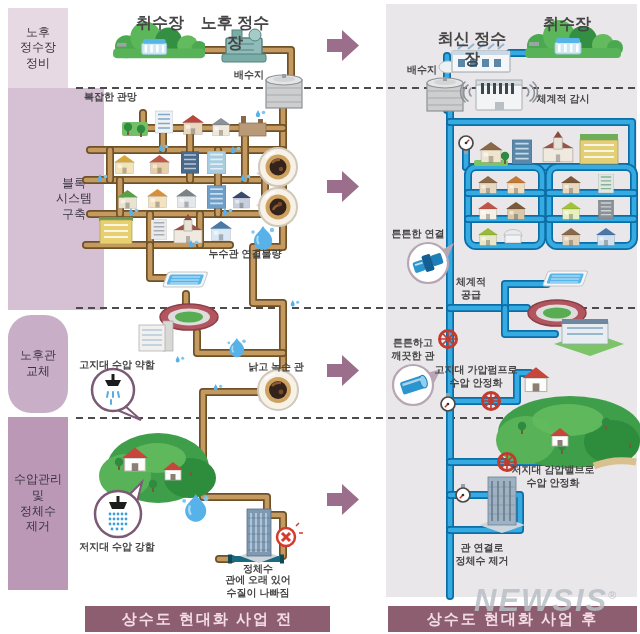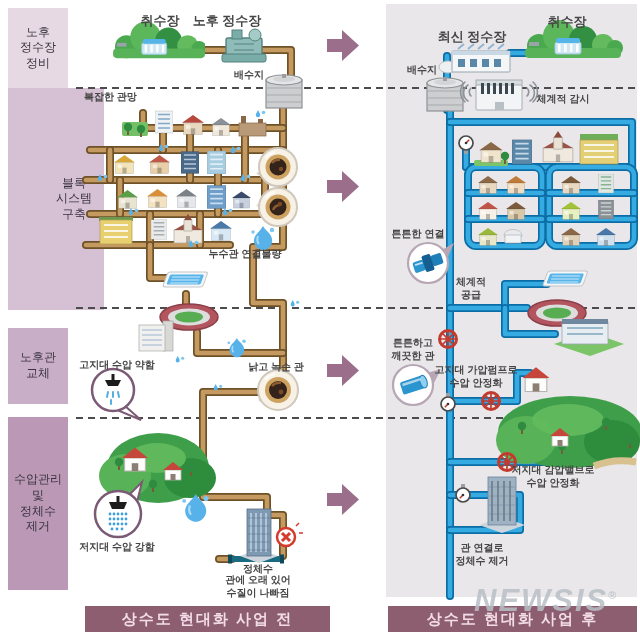--- a/index.html
+++ b/index.html
@@ -4,26 +4,26 @@
 <style>
   html,body{margin:0;padding:0;background:#fff;}
   .stage{position:relative;width:640px;height:634px;background:#ffffff;overflow:hidden;
          font-family:"Liberation Sans","DejaVu Sans",sans-serif;}
   svg.canvas{position:absolute;left:0;top:0;}
   
   .side-box{position:absolute;left:8px;width:60px;display:flex;align-items:center;justify-content:center;
             text-align:center;font-weight:normal;font-size:12px;color:#3a3340;white-space:pre-line;line-height:1.3;}
   .sb1{top:8px;height:80px;background:#e6d9e3;}
   .sb2{top:88px;height:222px;background:#d6c0d4;padding-left:36px;}
-  .sb3{top:328px;height:76px;background:#c9aec7;}
+  .sb3{top:315px;height:98px;background:#c9aec7;border-radius:23px;}
   .sb4{top:417px;height:173px;background:#ba98b6;}
   
   .lbl{position:absolute;font-weight:bold;font-size:10px;color:#464646;white-space:pre-line;
        line-height:1.25;text-align:center;z-index:3;}
-  .lbl.big{font-size:13px;}
+  .lbl.big{font-size:16px;}
   
   .pipe{stroke:#6f5128;stroke-width:8;fill:none;stroke-linejoin:round;stroke-linecap:round;}
   .pipe-core{stroke:#c49a60;stroke-width:4.6;fill:none;stroke-linejoin:round;stroke-linecap:round;}
   .bpipe{stroke:#0b6da6;stroke-width:8;fill:none;stroke-linejoin:round;stroke-linecap:round;}
   .bpipe-core{stroke:#36abe2;stroke-width:4.6;fill:none;stroke-linejoin:round;stroke-linecap:round;}
   .dash{stroke:#4c4c4c;stroke-width:2;stroke-dasharray:7 5;fill:none;}
   
   .banner{position:absolute;height:26px;background:#8d5e70;color:#f2dce6;font-weight:bold;font-size:15px;
           text-align:center;line-height:26px;letter-spacing:2px;z-index:4;}
   .banner-before{left:85px;top:606px;width:245px;}
@@ -524,21 +524,21 @@
 
     <g>
       <use href="#arrow" transform="translate(327,30)"></use>
       <use href="#arrow" transform="translate(327,171)"></use>
       <use href="#arrow" transform="translate(327,355)"></use>
       <use href="#arrow" transform="translate(327,484)"></use>
     </g>
   </svg>
 
   <div class="lbl big" style="left:133px;top:13px;width:54px;">취수장</div>
-  <div class="lbl big" style="left:192px;top:13px;width:70px;">노후 정수장</div>
+  <div class="lbl big" style="left:200px;top:13px;width:70px;">노후 정수장</div>
   <div class="lbl" style="left:226px;top:69px;width:38px;text-align:right;">배수지</div>
   <div class="lbl" style="left:84px;top:91px;width:62px;text-align:left;">복잡한 관망</div>
   <div class="lbl" style="left:206px;top:248px;width:78px;">누수관 연결불량</div>
   <div class="lbl" style="left:76px;top:359px;width:82px;">고지대 수압 약함</div>
   <div class="lbl" style="left:242px;top:361px;width:68px;">낡고 녹슨 관</div>
   <div class="lbl" style="left:76px;top:541px;width:82px;">저지대 수압 강함</div>
   <div class="lbl" style="left:228px;top:563px;width:60px;">정체수</div>
   <div class="lbl" style="left:216px;top:574px;width:84px;font-size:10px;">관에 오래 있어
 수질이 나빠짐</div>
 

